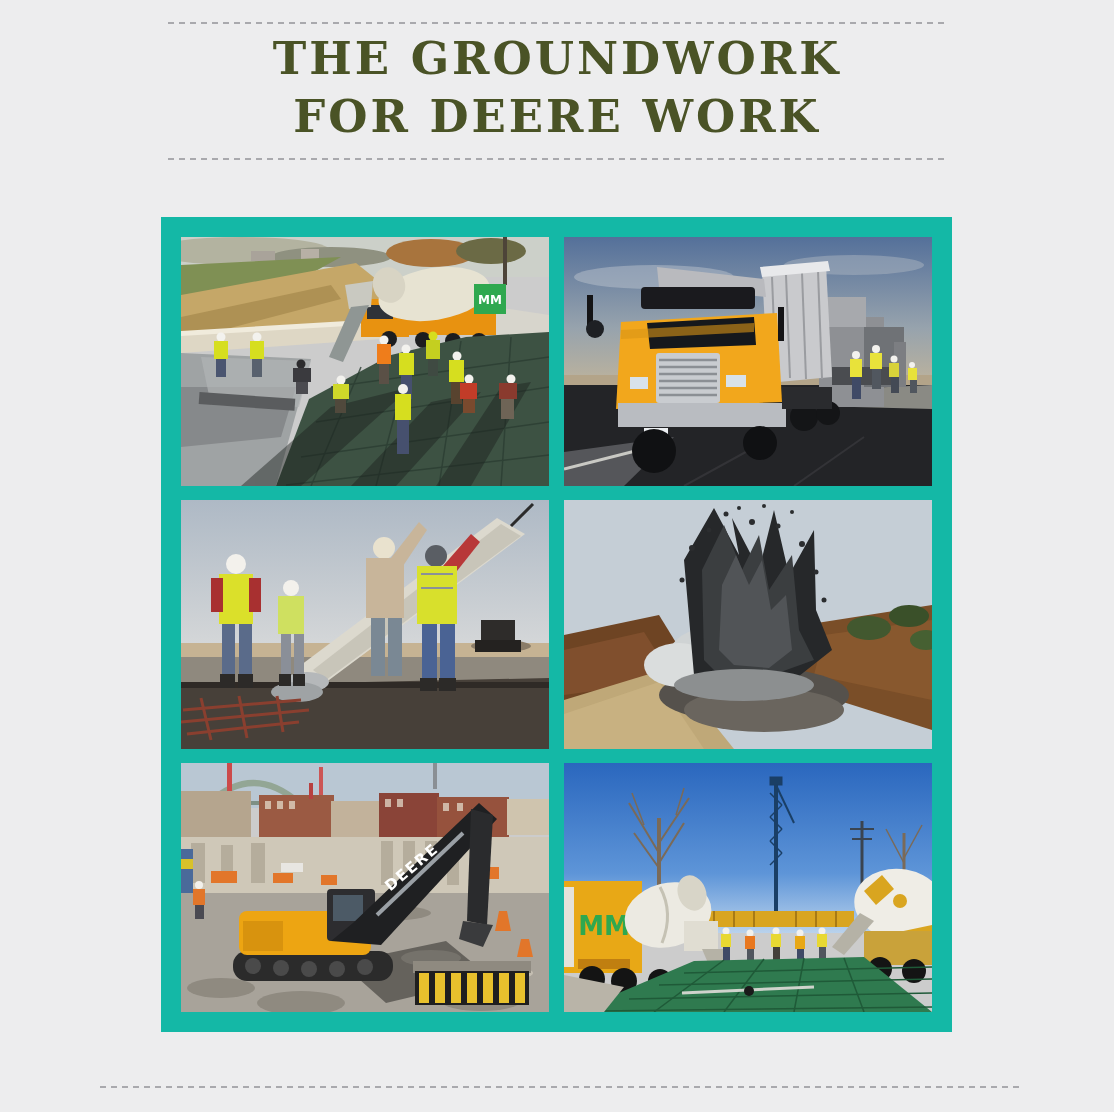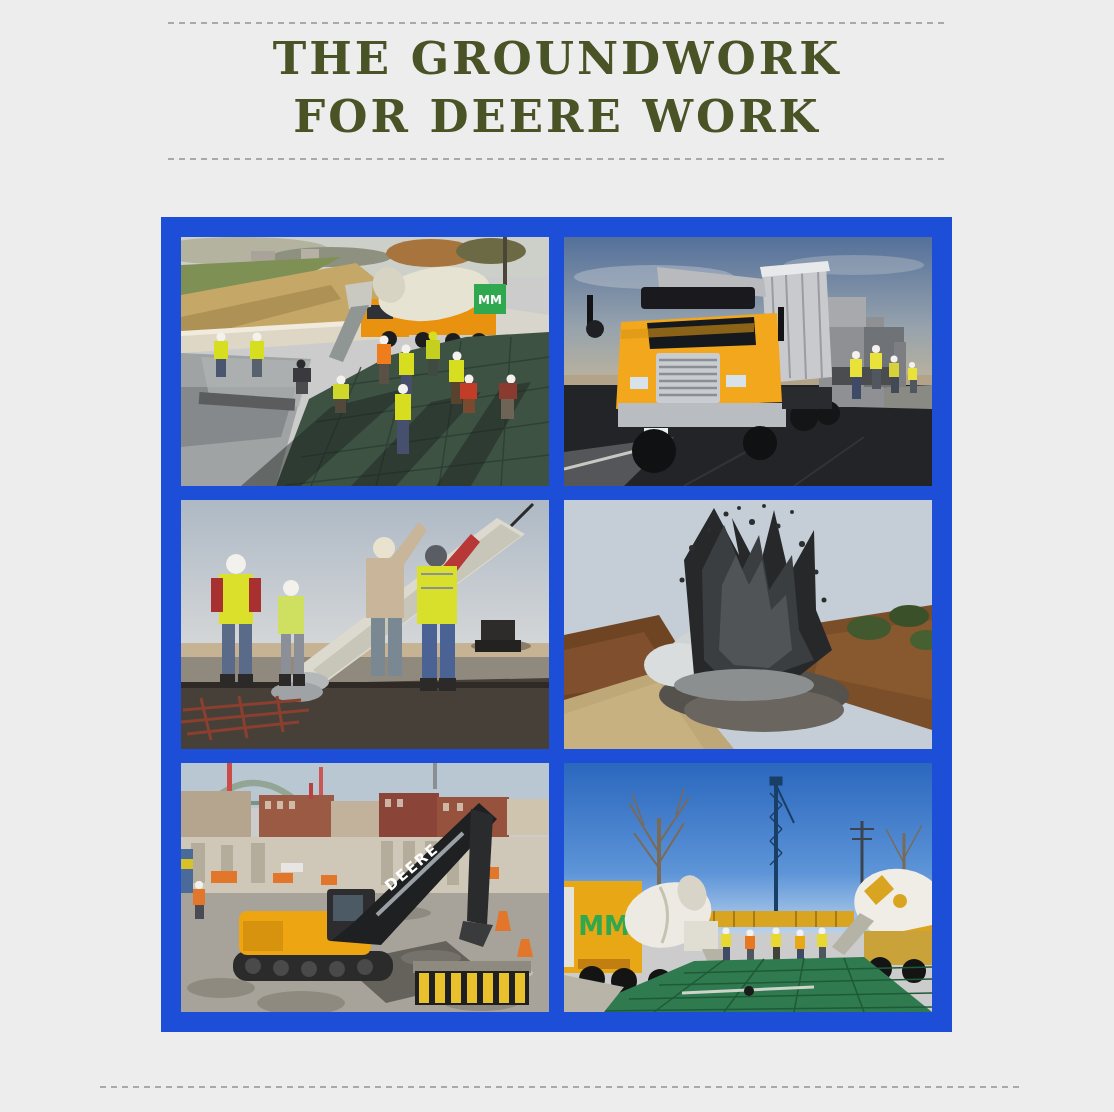--- a/index.html
+++ b/index.html
@@ -20,21 +20,21 @@
     text-align:center;
     font-family:"DejaVu Serif", serif;
     font-weight:bold;
     font-size:45px;
     line-height:58px;
     letter-spacing:3px;
     color:#4a5326;
   }
   .card{
     position:absolute;left:161px;top:217px;width:791px;height:815px;
-    background:#1d4ed8;box-sizing:border-box;
+    background:#14b8a6;box-sizing:border-box;
     padding:20px;
     display:grid;
     grid-template-columns:368px 368px;
     grid-template-rows:249px 249px 249px;
     column-gap:15px;row-gap:14px;
   }
   .photo{width:368px;height:249px;overflow:hidden;position:relative;background:#cccccc;}
   .photo svg{display:block;width:100%;height:100%;}
   text.svgtxt{font-family:"DejaVu Sans", sans-serif;font-weight:bold;}
 </style>

